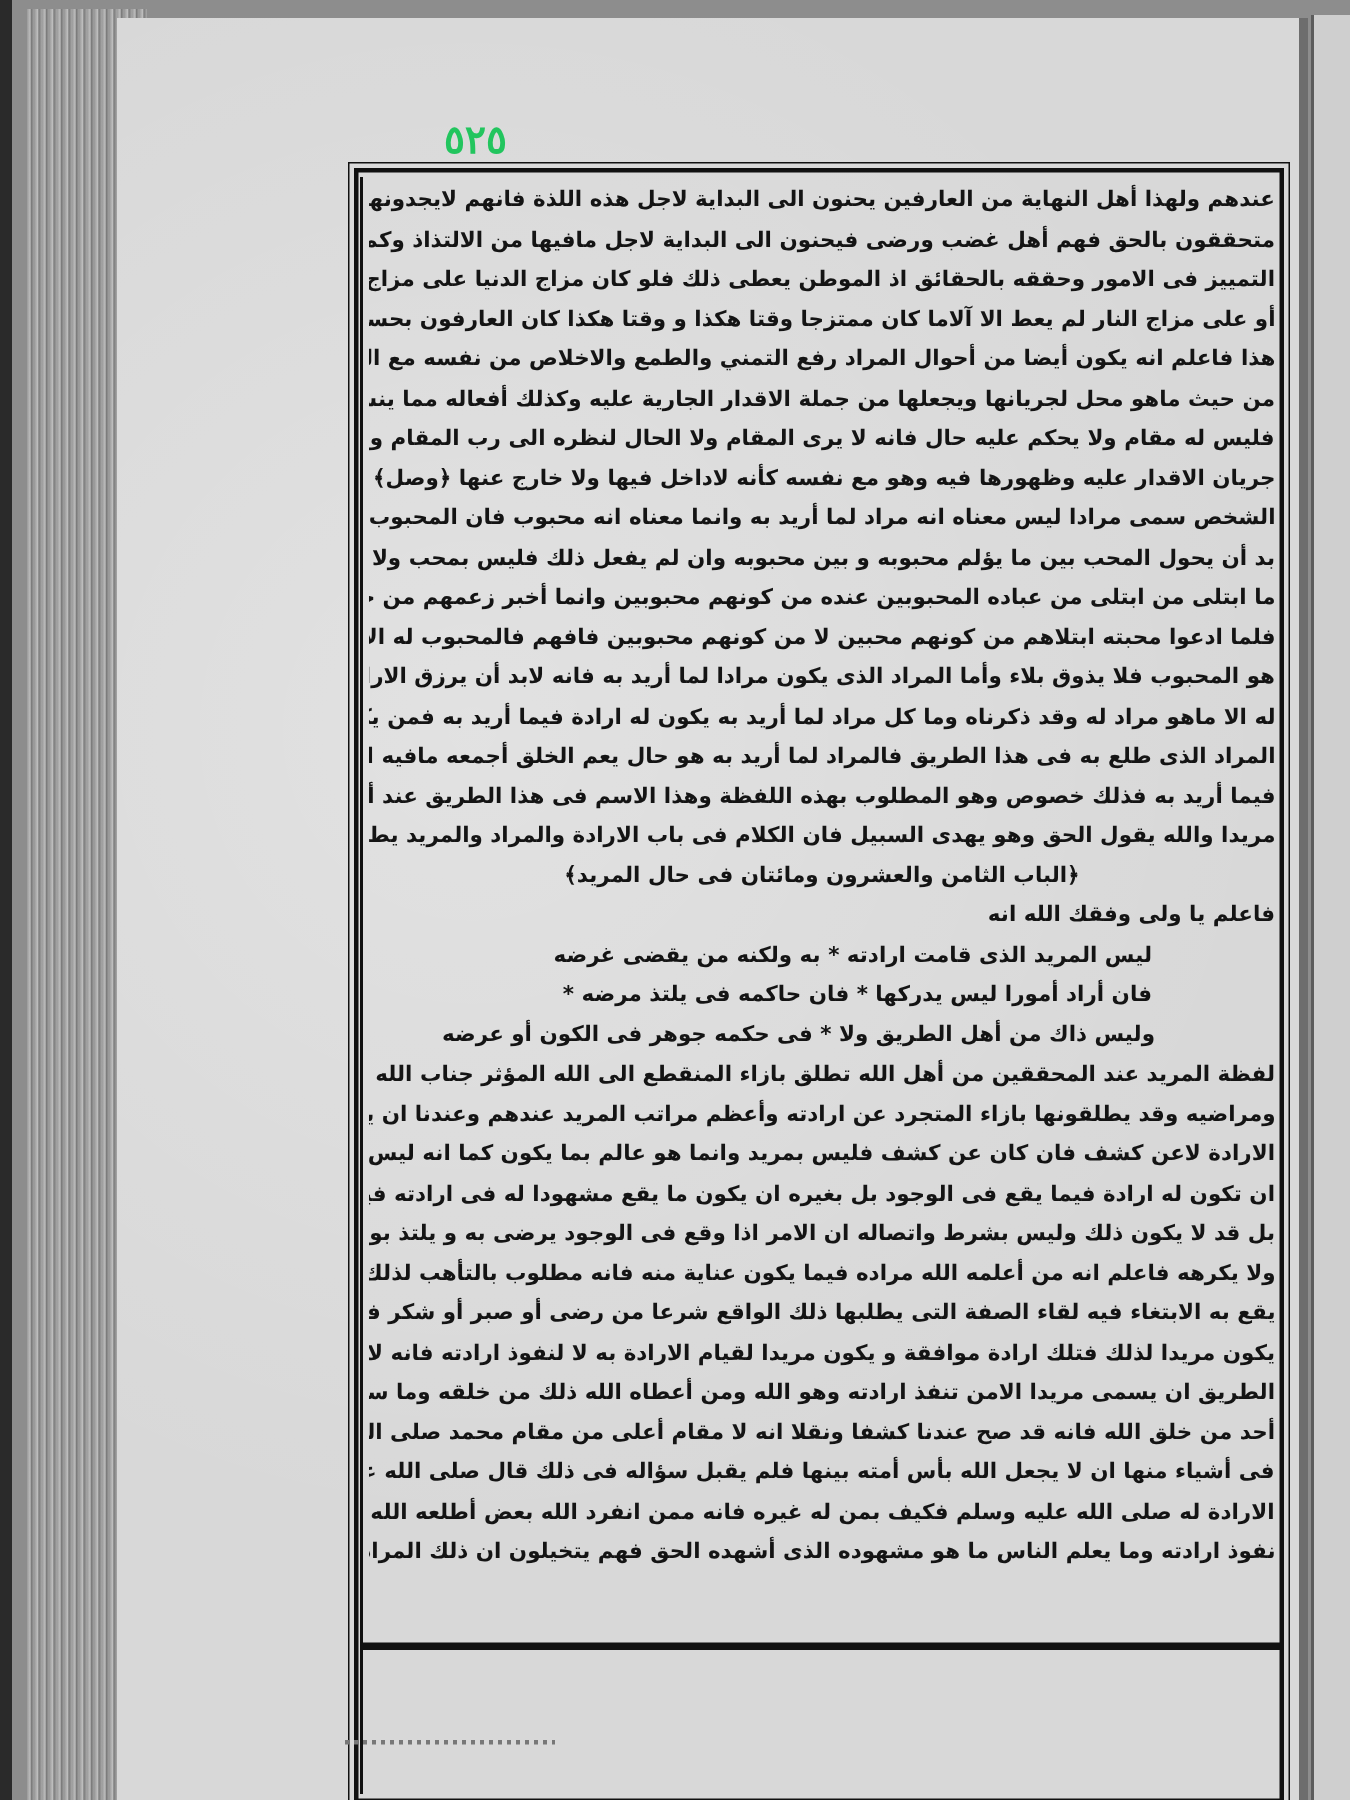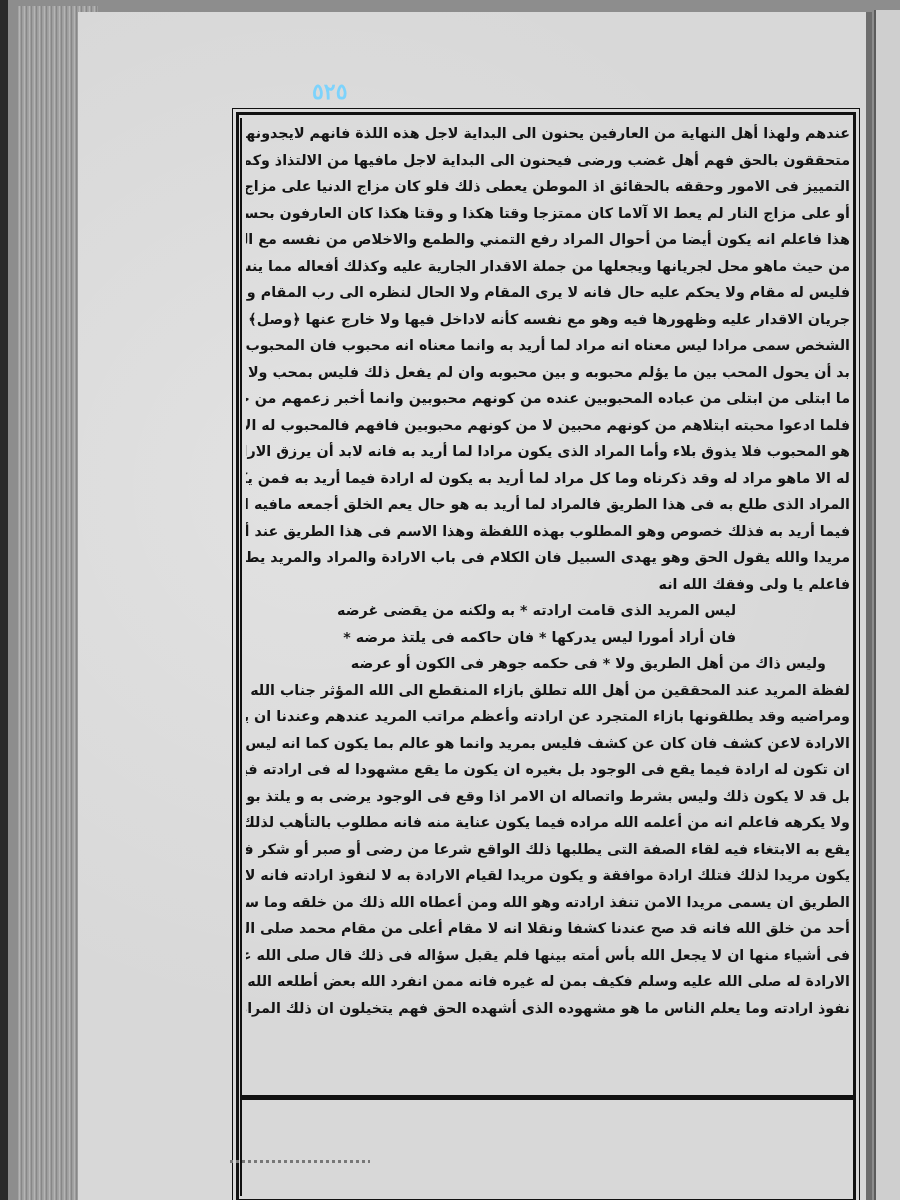--- a/index.html
+++ b/index.html
@@ -23,22 +23,22 @@
   }
   .gutter {
     position:absolute; right:-4px; top:0; width:6px; height:100%;
     background:#6d6d6d;
   }
   .next-page {
     position:absolute; left:866px; top:10px; width:34px; height:1190px;
     background:#cfcfcf; border-left:2px solid #5c5c5c;
   }
   .page-number {
-    position:absolute; left:312px; top:78px;
-    font-family:"DejaVu Serif", serif; font-size:22px; font-weight:bold; color:#7dd3fc;
+    position:absolute; left:296px; top:78px;
+    font-family:"DejaVu Serif", serif; font-size:26px; font-weight:bold; color:#22c55e;
   }
   .frame {
     position:absolute; left:236px; top:112px; width:620px; height:1090px;
     border:3px solid #111; outline:1px solid #111; outline-offset:3px;
     box-sizing:border-box;
   }
   .frame-inner {
     position:absolute; left:240px; top:118px; width:612px; height:1078px;
     border-left:2px solid #111; border-right:2px solid #111;
   }
@@ -47,23 +47,23 @@
     direction:rtl; text-align:justify;
     font-family:"DejaVu Sans", sans-serif; font-size:14.3px; line-height:26.5px;
     color:#141414; font-weight:bold;
   }
   .line { display:block; white-space:nowrap; overflow:hidden; text-align:justify; text-align-last:justify; height:26.5px; }
   .chapter-heading {
     text-align:center; text-align-last:center; font-weight:bold;
   }
   .opening { text-align:left; text-align-last:right; }
   .verse {
-    width:440px; margin-right:114px; text-align:right; text-align-last:right;
+    width:440px; margin-right:82px; text-align:right; text-align-last:right;
   }
-  .verse.v3 { width:560px; margin-right:24px; }
+  .verse.v3 { width:560px; margin-right:80px; }
   .bottom-rule {
     position:absolute; left:240px; top:1095px; width:614px; height:5px; background:#111;
   }
   .stain {
     position:absolute; left:230px; top:1160px; width:140px; height:3px;
     background:repeating-linear-gradient(90deg,#777 0,#777 3px,transparent 3px,transparent 6px);
   }
 </style>
 </head>
 <body>
@@ -93,20 +93,21 @@
   <span class="line">الشخص سمى مرادا ليس معناه انه مراد لما أريد به وانما معناه انه محبوب فان المحبوب لايكون معذبا بشئ فلا</span>
   <span class="line">بد أن يحول المحب بين ما يؤلم محبوبه و بين محبوبه وان لم يفعل ذلك فليس بمحب ولا ذلك محبوبا وكذا وقع ان الله</span>
   <span class="line">ما ابتلى من ابتلى من عباده المحبوبين عنده من كونهم محبوبين وانما أخبر زعمهم من جملة مازعمهم أنهم محبين له</span>
   <span class="line">فلما ادعوا محبته ابتلاهم من كونهم محبين لا من كونهم محبوبين فافهم فالمحبوب له الادلال والمحب له الخضوع فالمراد</span>
   <span class="line">هو المحبوب فلا يذوق بلاء وأما المراد الذى يكون مرادا لما أريد به فانه لابد أن يرزق الارادة لما أريد به فلا يقع</span>
   <span class="line">له الا ماهو مراد له وقد ذكرناه وما كل مراد لما أريد به يكون له ارادة فيما أريد به فمن يكون له ارادة ذلك فهو</span>
   <span class="line">المراد الذى طلع به فى هذا الطريق فالمراد لما أريد به هو حال يعم الخلق أجمعه مافيه اختصاص ومن يكون له ارادة</span>
   <span class="line">فيما أريد به فذلك خصوص وهو المطلوب بهذه اللفظة وهذا الاسم فى هذا الطريق عند أهل الله فيكون مرادا</span>
   <span class="line">مريدا والله يقول الحق وهو يهدى السبيل فان الكلام فى باب الارادة والمراد والمريد يطول</span>
 
+  <span class="line chapter-heading">﴿الباب الثامن والعشرون ومائتان فى حال المريد﴾</span>
   <span class="line opening">فاعلم يا ولى وفقك الله انه</span>
 
   <span class="line verse">ليس المريد الذى قامت ارادته  *  به ولكنه من يقضى غرضه</span>
   <span class="line verse">فان أراد أمورا ليس يدركها  *  فان حاكمه فى يلتذ مرضه  *</span>
   <span class="line verse v3">وليس ذاك من أهل الطريق ولا  *  فى حكمه جوهر فى الكون أو عرضه</span>
 
   <span class="line">لفظة المريد عند المحققين من أهل الله تطلق بازاء المنقطع الى الله المؤثر جناب الله السامى فى محاب الله</span>
   <span class="line">ومراضيه وقد يطلقونها بازاء المتجرد عن ارادته وأعظم مراتب المريد عندهم وعندنا ان يكون نافذ</span>
   <span class="line">الارادة لاعن كشف فان كان عن كشف فليس بمريد وانما هو عالم بما يكون كما انه ليس من شرط المراد</span>
   <span class="line">ان تكون له ارادة فيما يقع فى الوجود بل بغيره ان يكون ما يقع مشهودا له فى ارادته فيريده قبل وقوعه</span>

